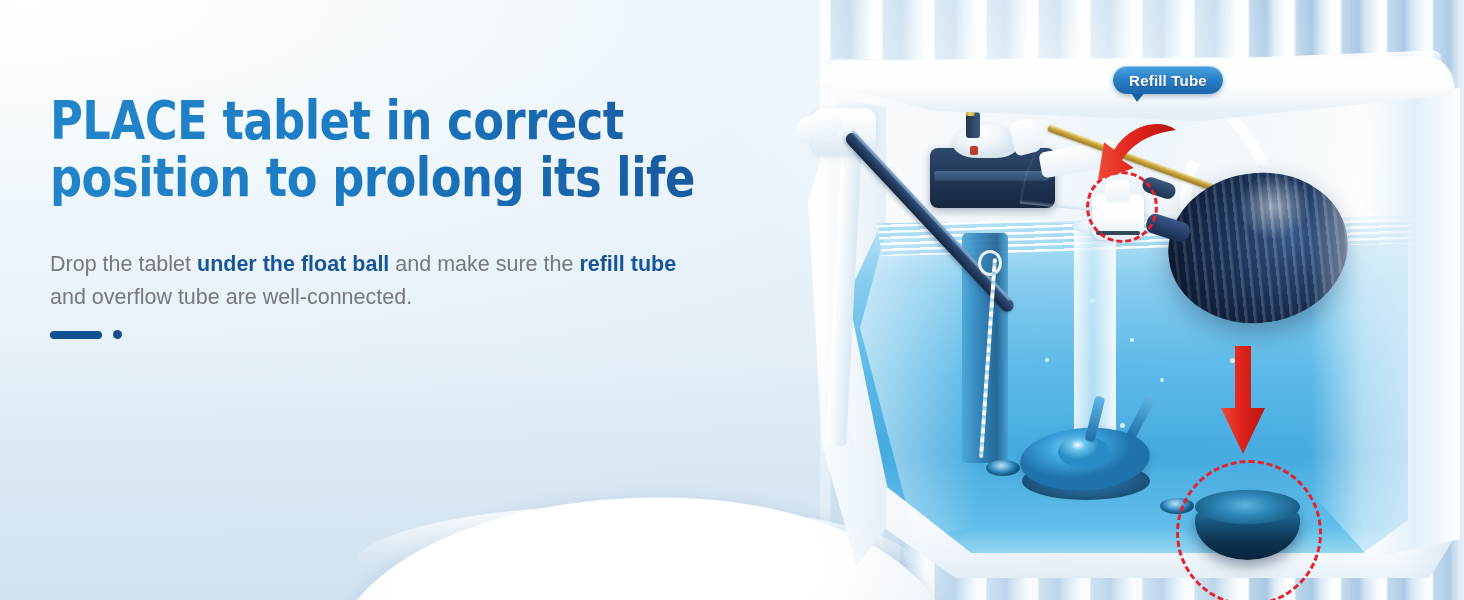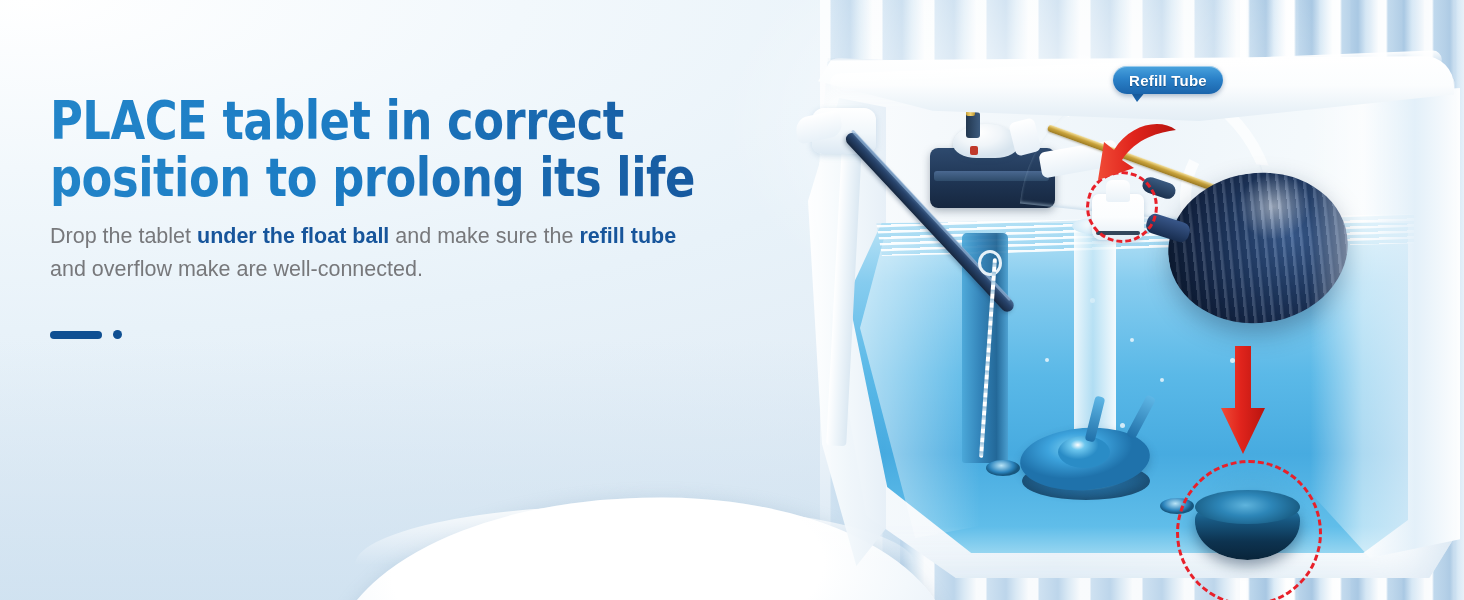--- a/index.html
+++ b/index.html
@@ -64,21 +64,21 @@
     font-family:"DejaVu Sans Condensed","Liberation Sans",sans-serif;
     font-stretch:condensed;
     background:linear-gradient(100deg,#2385c9 0%,#1c7cc4 38%,#17599f 88%);
     -webkit-background-clip:text;background-clip:text;
     color:transparent;-webkit-text-fill-color:transparent;
     transform:scaleX(.94);transform-origin:left center;
   }
   .headline .l2{display:block;}
 
   .subtext{
-    position:absolute;left:50px;top:220px;width:790px;
+    position:absolute;left:50px;top:248px;width:790px;
     font-size:21.5px;line-height:33px;color:#77787b;font-weight:400;
   }
   .subtext b{color:#17559b;font-weight:700;}
 
   .rule{position:absolute;left:50px;top:325px;}
   .rule .bar{display:inline-block;width:52px;height:8px;border-radius:4px;background:#0f4f92;vertical-align:middle;}
   .rule .dot{display:inline-block;width:9px;height:9px;border-radius:50%;background:#0f4f92;margin-left:11px;vertical-align:middle;}
 
   
   .tank-wrap{position:absolute;left:790px;top:28px;width:680px;height:560px;}
@@ -409,21 +409,21 @@
   <div class="bowl"></div>
   <div class="bowl-edge"></div>
 
   <div class="headline">
     <span>PLACE tablet in correct</span>
     <span class="l2">position to prolong its life</span>
   </div>
 
   <div class="subtext">
     <span>Drop the tablet </span><b>under the float ball</b><span> and make sure the </span><b>refill tube</b><br>
-    <span>and overflow make are well-connected.</span>
+    <span>and overflow tube are well-connected.</span>
   </div>
 
   <div class="rule">
     <span class="bar"></span><span class="dot"></span>
   </div>
 
   <div class="tank-wrap">
 
     <div class="tank-body"></div>
     <div class="tank-left-wall"></div>

